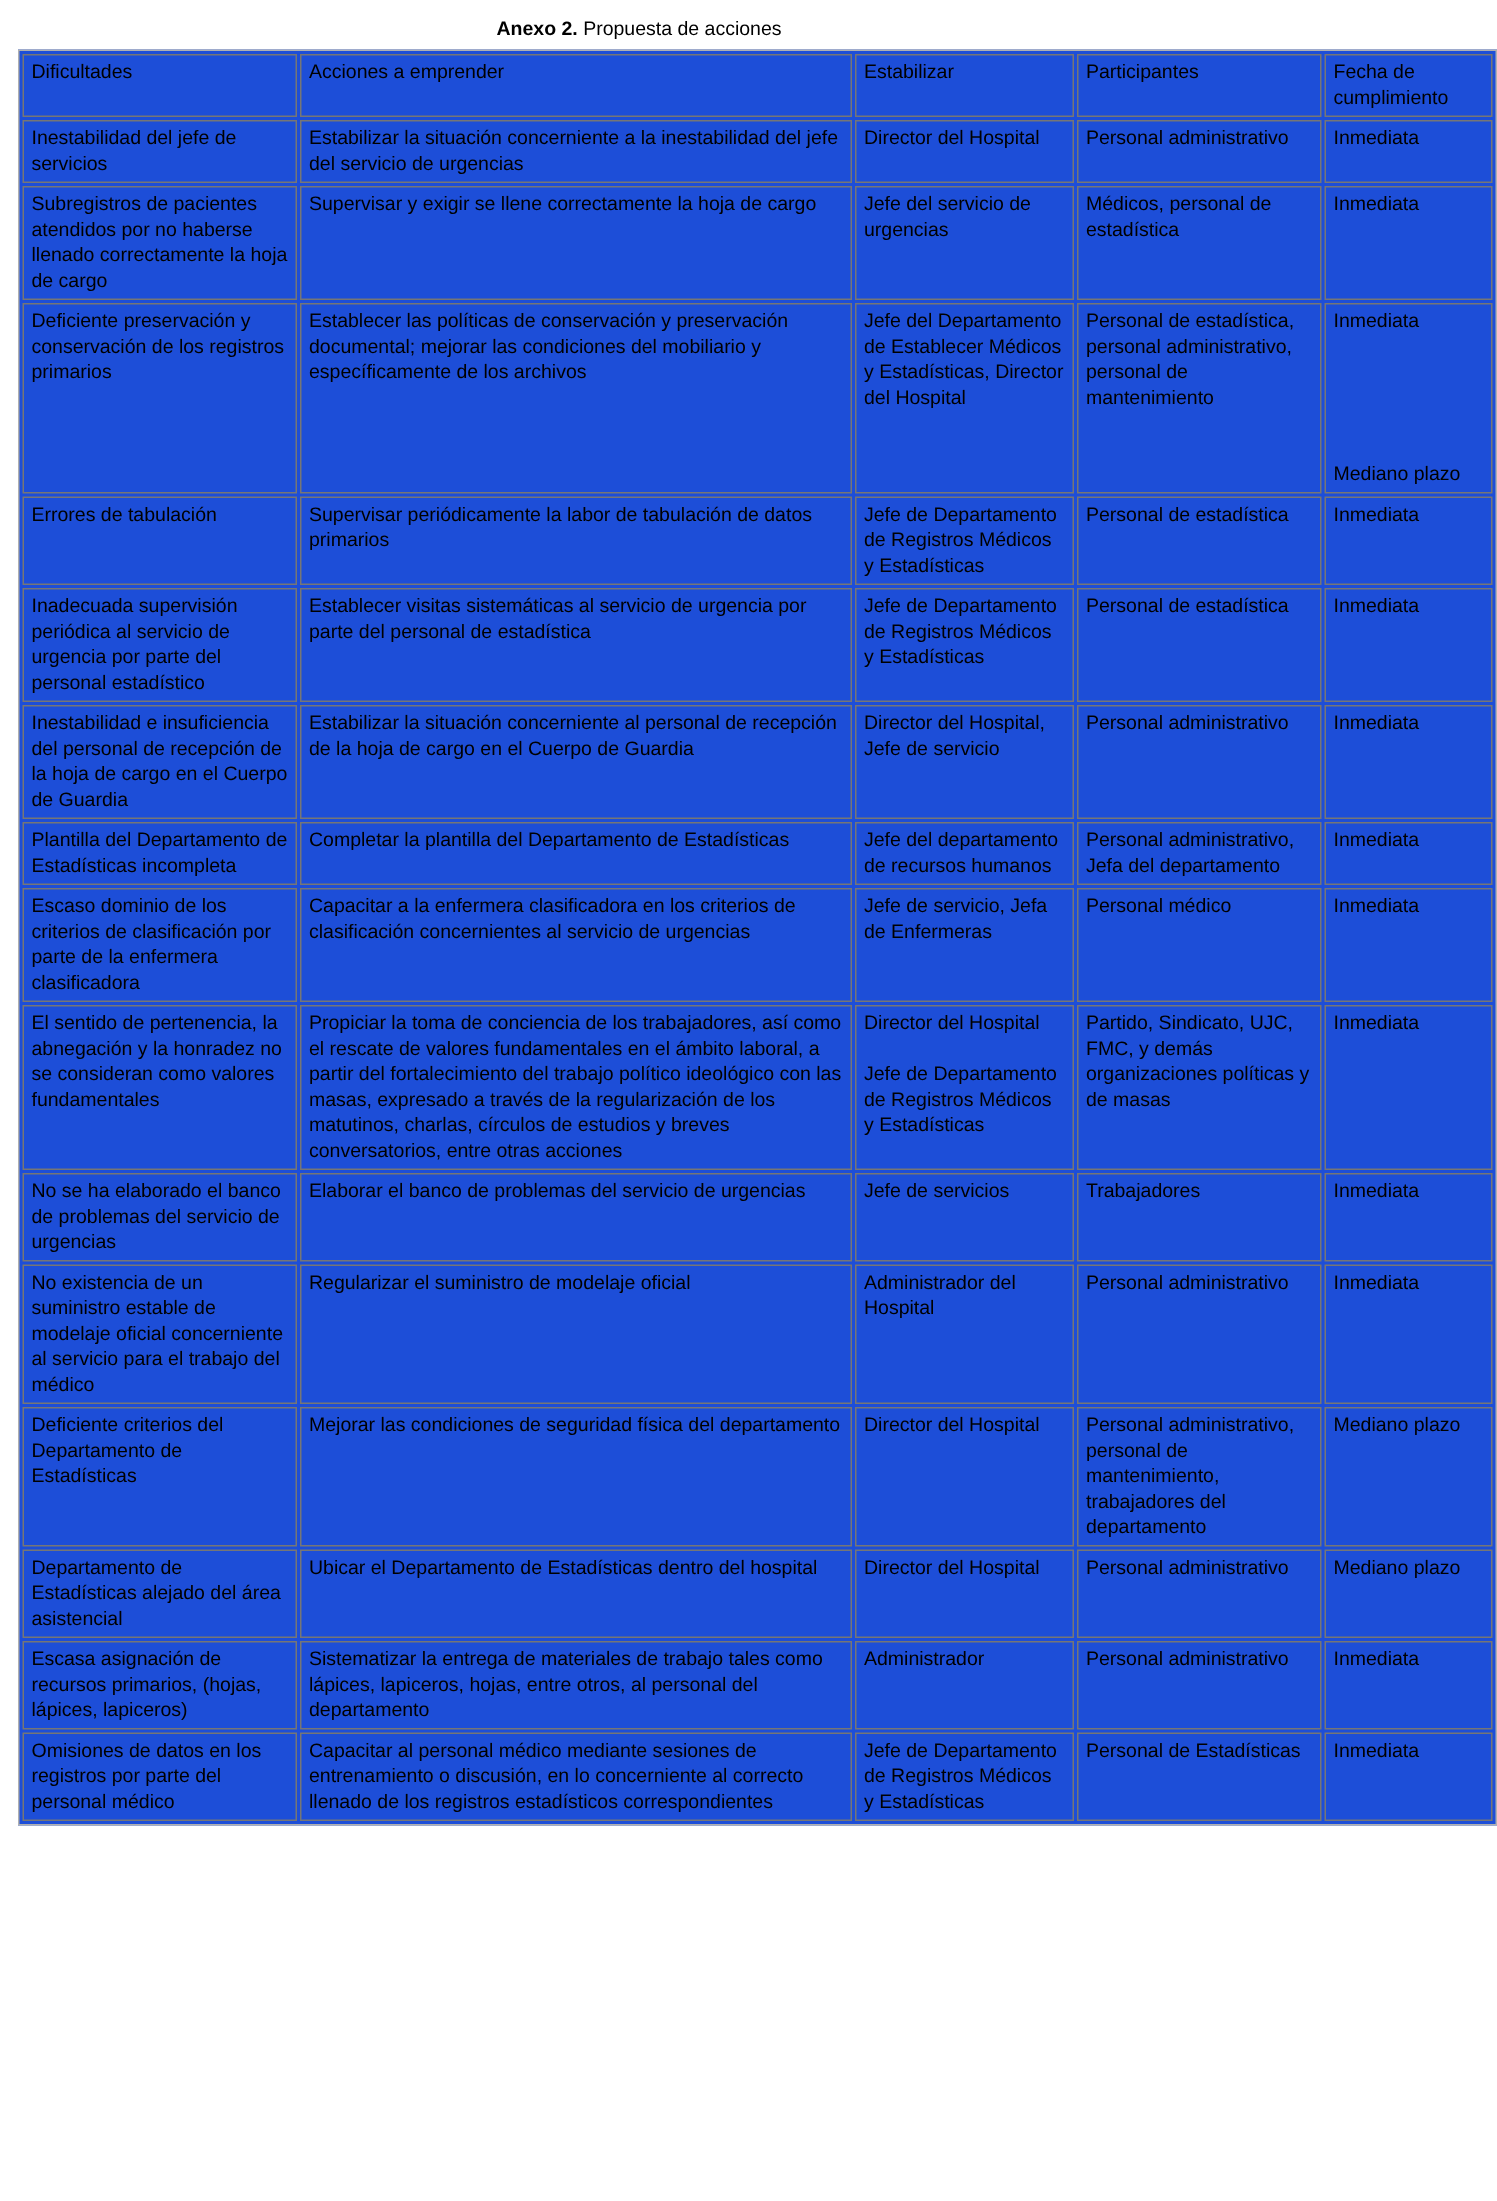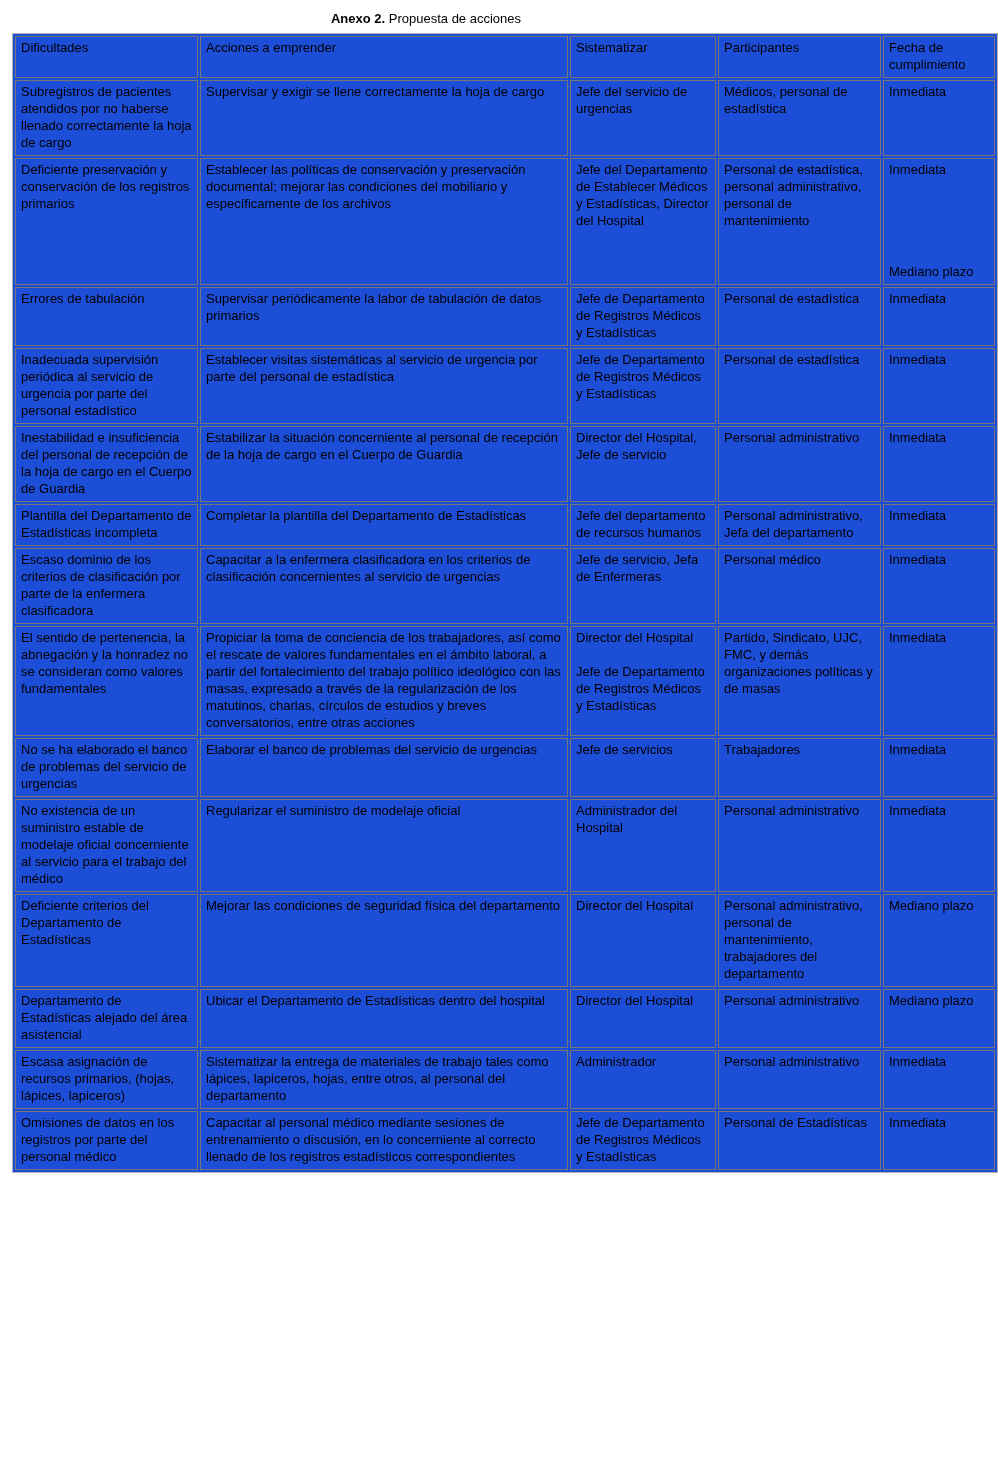--- a/index.html
+++ b/index.html
@@ -62,26 +62,33 @@
       <col class="c1">
         <col class="c2">
         <col class="c3">
         <col class="c4">
         <col class="c5">
     </colgroup>
     <thead>
       <tr class="header-row">
         <th>Dificultades</th>
         <th>Acciones a emprender</th>
-        <th>Sistematizar</th>
+        <th>Estabilizar</th>
         <th>Participantes</th>
         <th>Fecha de cumplimiento</th>
       </tr>
     </thead>
     <tbody>
+        <tr>
+          <td>Inestabilidad del jefe de servicios</td>
+          <td>Estabilizar la situación concerniente a la inestabilidad del jefe del servicio de urgencias</td>
+          <td>Director del Hospital</td>
+          <td>Personal administrativo</td>
+          <td>Inmediata</td>
+        </tr>
         <tr>
           <td>Subregistros de pacientes atendidos por no haberse llenado correctamente la hoja de cargo</td>
           <td>Supervisar y exigir se llene correctamente la hoja de cargo</td>
           <td>Jefe del servicio de urgencias</td>
           <td>Médicos, personal de estadística</td>
           <td>Inmediata</td>
         </tr>
         <tr>
           <td>Deficiente preservación y conservación de los registros primarios</td>
           <td>Establecer las políticas de conservación y preservación documental; mejorar las condiciones del mobiliario y específicamente de los archivos</td>

